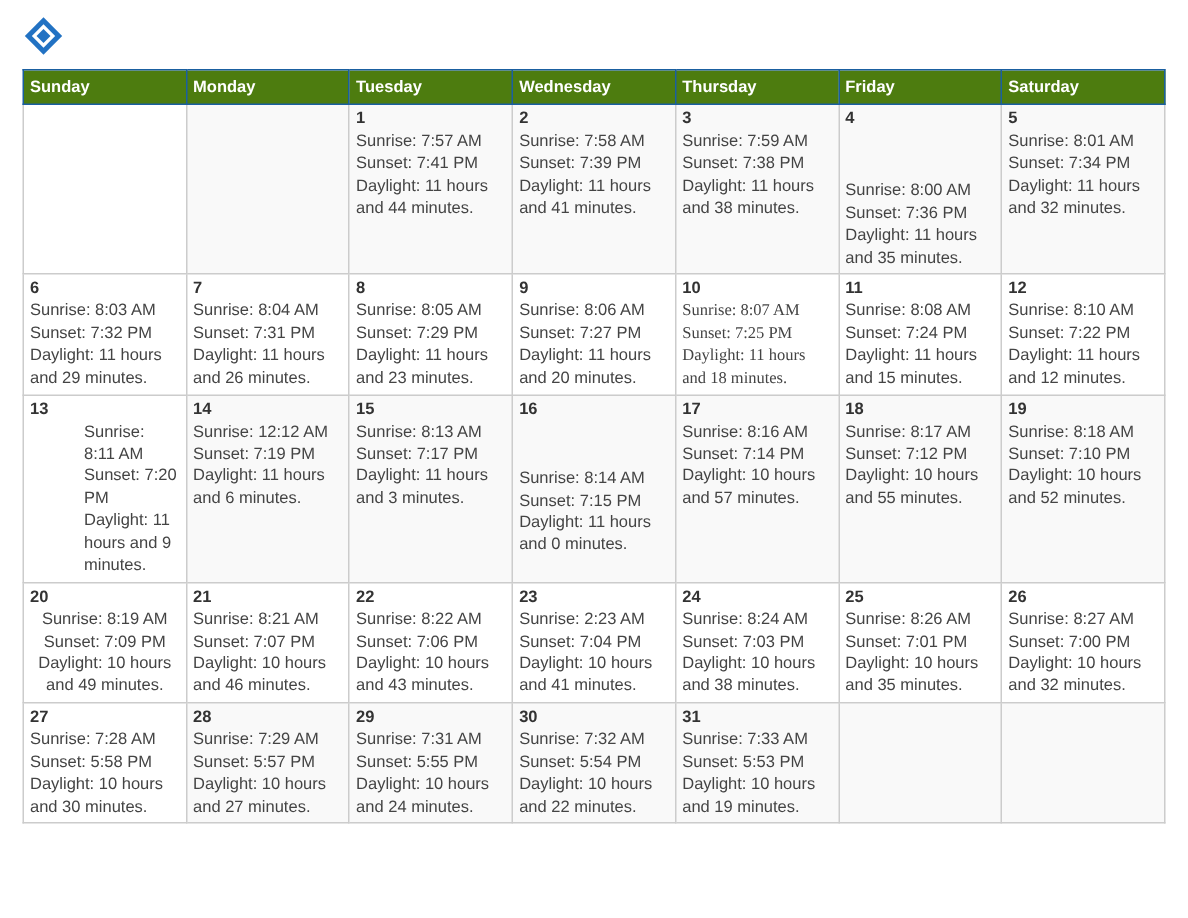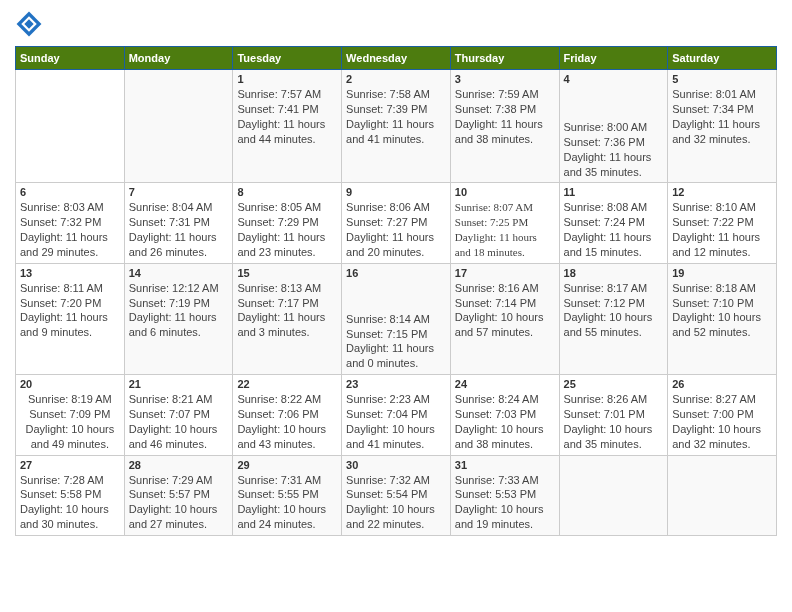--- a/index.html
+++ b/index.html
@@ -209,21 +209,21 @@
           <td>
             <span class="day-number">12</span>
             <div class="cell-info" style="white-space: pre-line;">Sunrise: 8:10 AM
 Sunset: 7:22 PM
 Daylight: 11 hours and 12 minutes.</div>
           </td>
         </tr>
         <tr>
           <td>
             <span class="day-number">13</span>
-            <div class="cell-info" style="white-space: pre-line;">Sunrise: 8:11 AM
+            <div class="cell-info" style="white-space: pre-line; margin-left: 36px;">Sunrise: 8:11 AM
 Sunset: 7:20 PM
 Daylight: 11 hours and 9 minutes.</div>
           </td>
           <td>
             <span class="day-number">14</span>
             <div class="cell-info" style="white-space: pre-line;">Sunrise: 12:12 AM
 Sunset: 7:19 PM
 Daylight: 11 hours and 6 minutes.</div>
           </td>
           <td>

